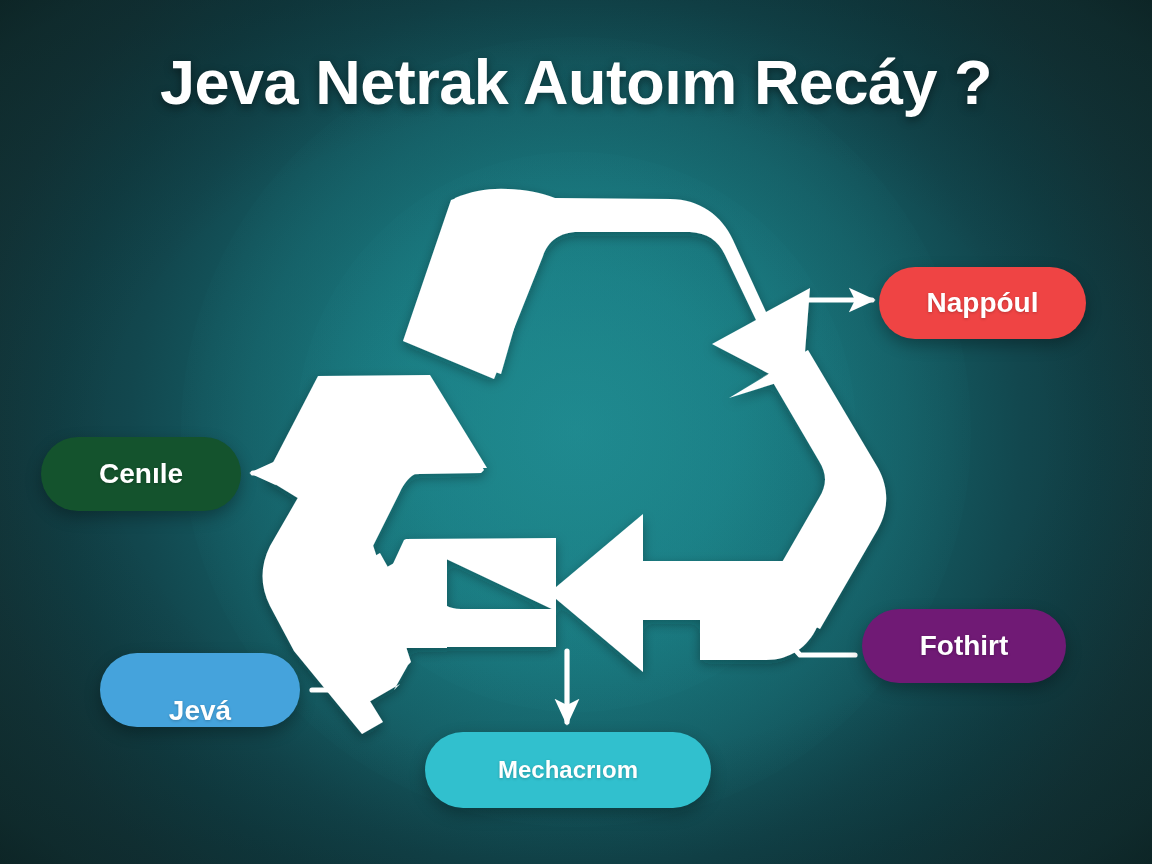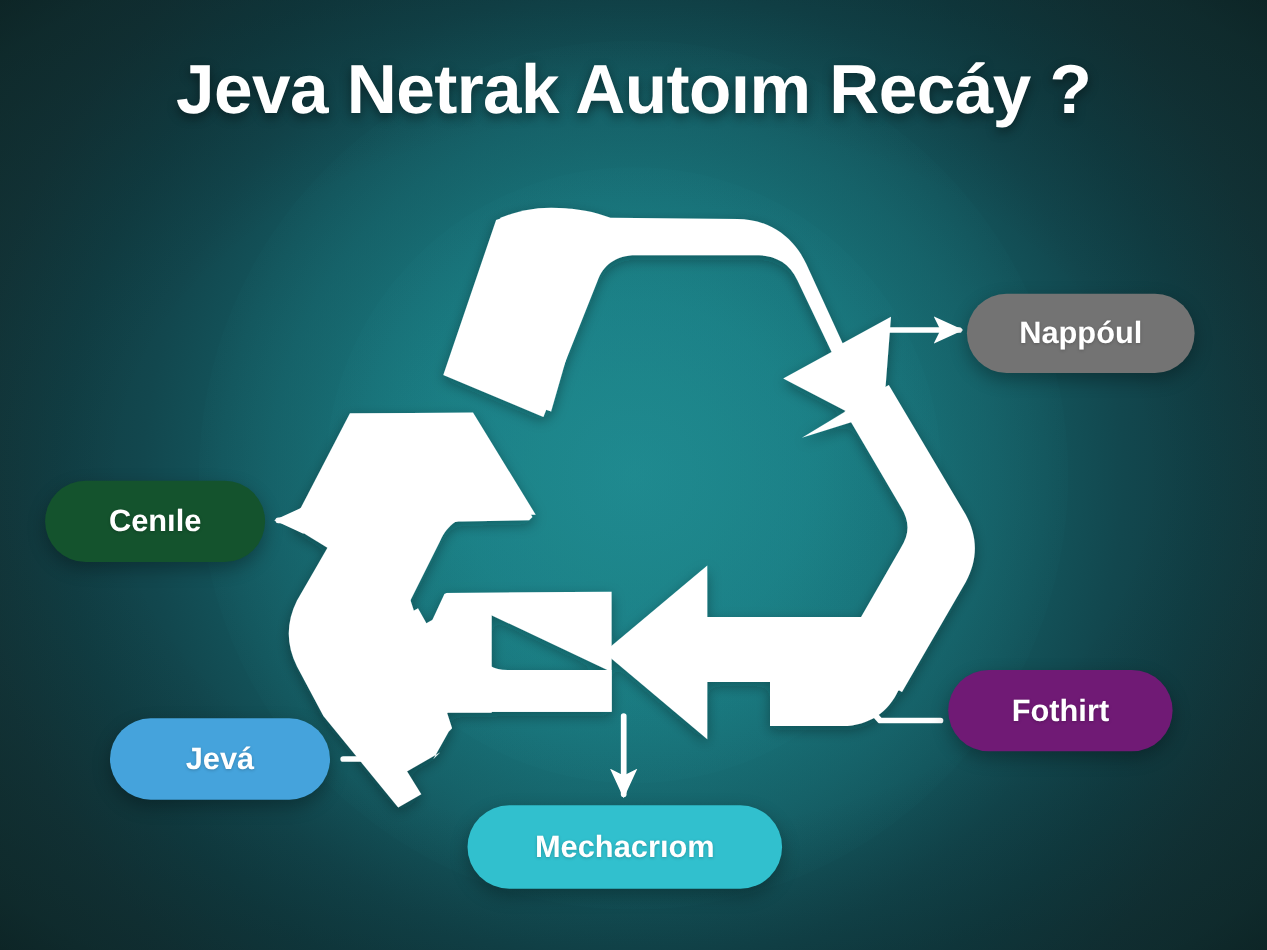--- a/index.html
+++ b/index.html
@@ -84,22 +84,22 @@
     box-sizing: border-box;
     white-space: nowrap;
   }
   .pill-label {
     color: #ffffff;
     text-shadow: 0 1px 3px rgba(0,0,0,0.22);
   }
 
   #pill-nappoul   { left: 879px; top: 267px; width: 207px; height: 72px; font-size: 28px; }
   #pill-cenile    { left: 41px;  top: 437px; width: 200px; height: 74px; font-size: 28px; }
-  #pill-jeva      { left: 100px; top: 653px; width: 200px; height: 74px; font-size: 28px; }
-  #pill-mechacriom{ left: 425px; top: 732px; width: 286px; height: 76px; font-size: 28px; }
+  #pill-jeva      { left: 100px; top: 653px; width: 200px; height: 74px; font-size: 28px; align-items: flex-end; }
+  #pill-mechacriom{ left: 425px; top: 732px; width: 286px; height: 76px; font-size: 24px; }
   #pill-fothirt   { left: 862px; top: 609px; width: 204px; height: 74px; font-size: 28px; }
 </style>
 </head>
 <body>
 
 <div id="canvas" style="background-color: rgb(20, 52, 52);">
 
   <div class="bg-glow"></div>
   <div class="bg-ring ring-a"></div>
   <div class="bg-ring ring-b"></div>
@@ -258,21 +258,21 @@
 
     <line x1="320" y1="473" x2="253" y2="473" stroke="#ffffff" stroke-width="5.2" stroke-linecap="round" marker-end="url(#arrowhead)"></line>
 
     <polyline points="312,690 363,690 408,643" fill="none" stroke="#ffffff" stroke-width="5.2" stroke-linecap="round" stroke-linejoin="round"></polyline>
 
     <line x1="567" y1="651" x2="567" y2="722" stroke="#ffffff" stroke-width="5.2" stroke-linecap="round" marker-end="url(#arrowhead)"></line>
 
     <polyline points="855,655 800,655 757,607" fill="none" stroke="#ffffff" stroke-width="5.2" stroke-linecap="round" stroke-linejoin="round" marker-end="url(#arrowhead)"></polyline>
   </svg>
 
-  <div class="pill" id="pill-nappoul" style="background: #737373; color: rgb(255, 255, 255);">
+  <div class="pill" id="pill-nappoul" style="background: #ef4444; color: rgb(255, 255, 255);">
     <span class="pill-label">Nappóul</span>
   </div>
 
   <div class="pill" id="pill-cenile" style="background: #14532d; color: rgb(255, 255, 255);">
     <span class="pill-label">Cenıle</span>
   </div>
 
   <div class="pill" id="pill-jeva" style="background: rgb(69, 163, 220); color: rgb(255, 255, 255);">
     <span class="pill-label">Jevá</span>
   </div>

